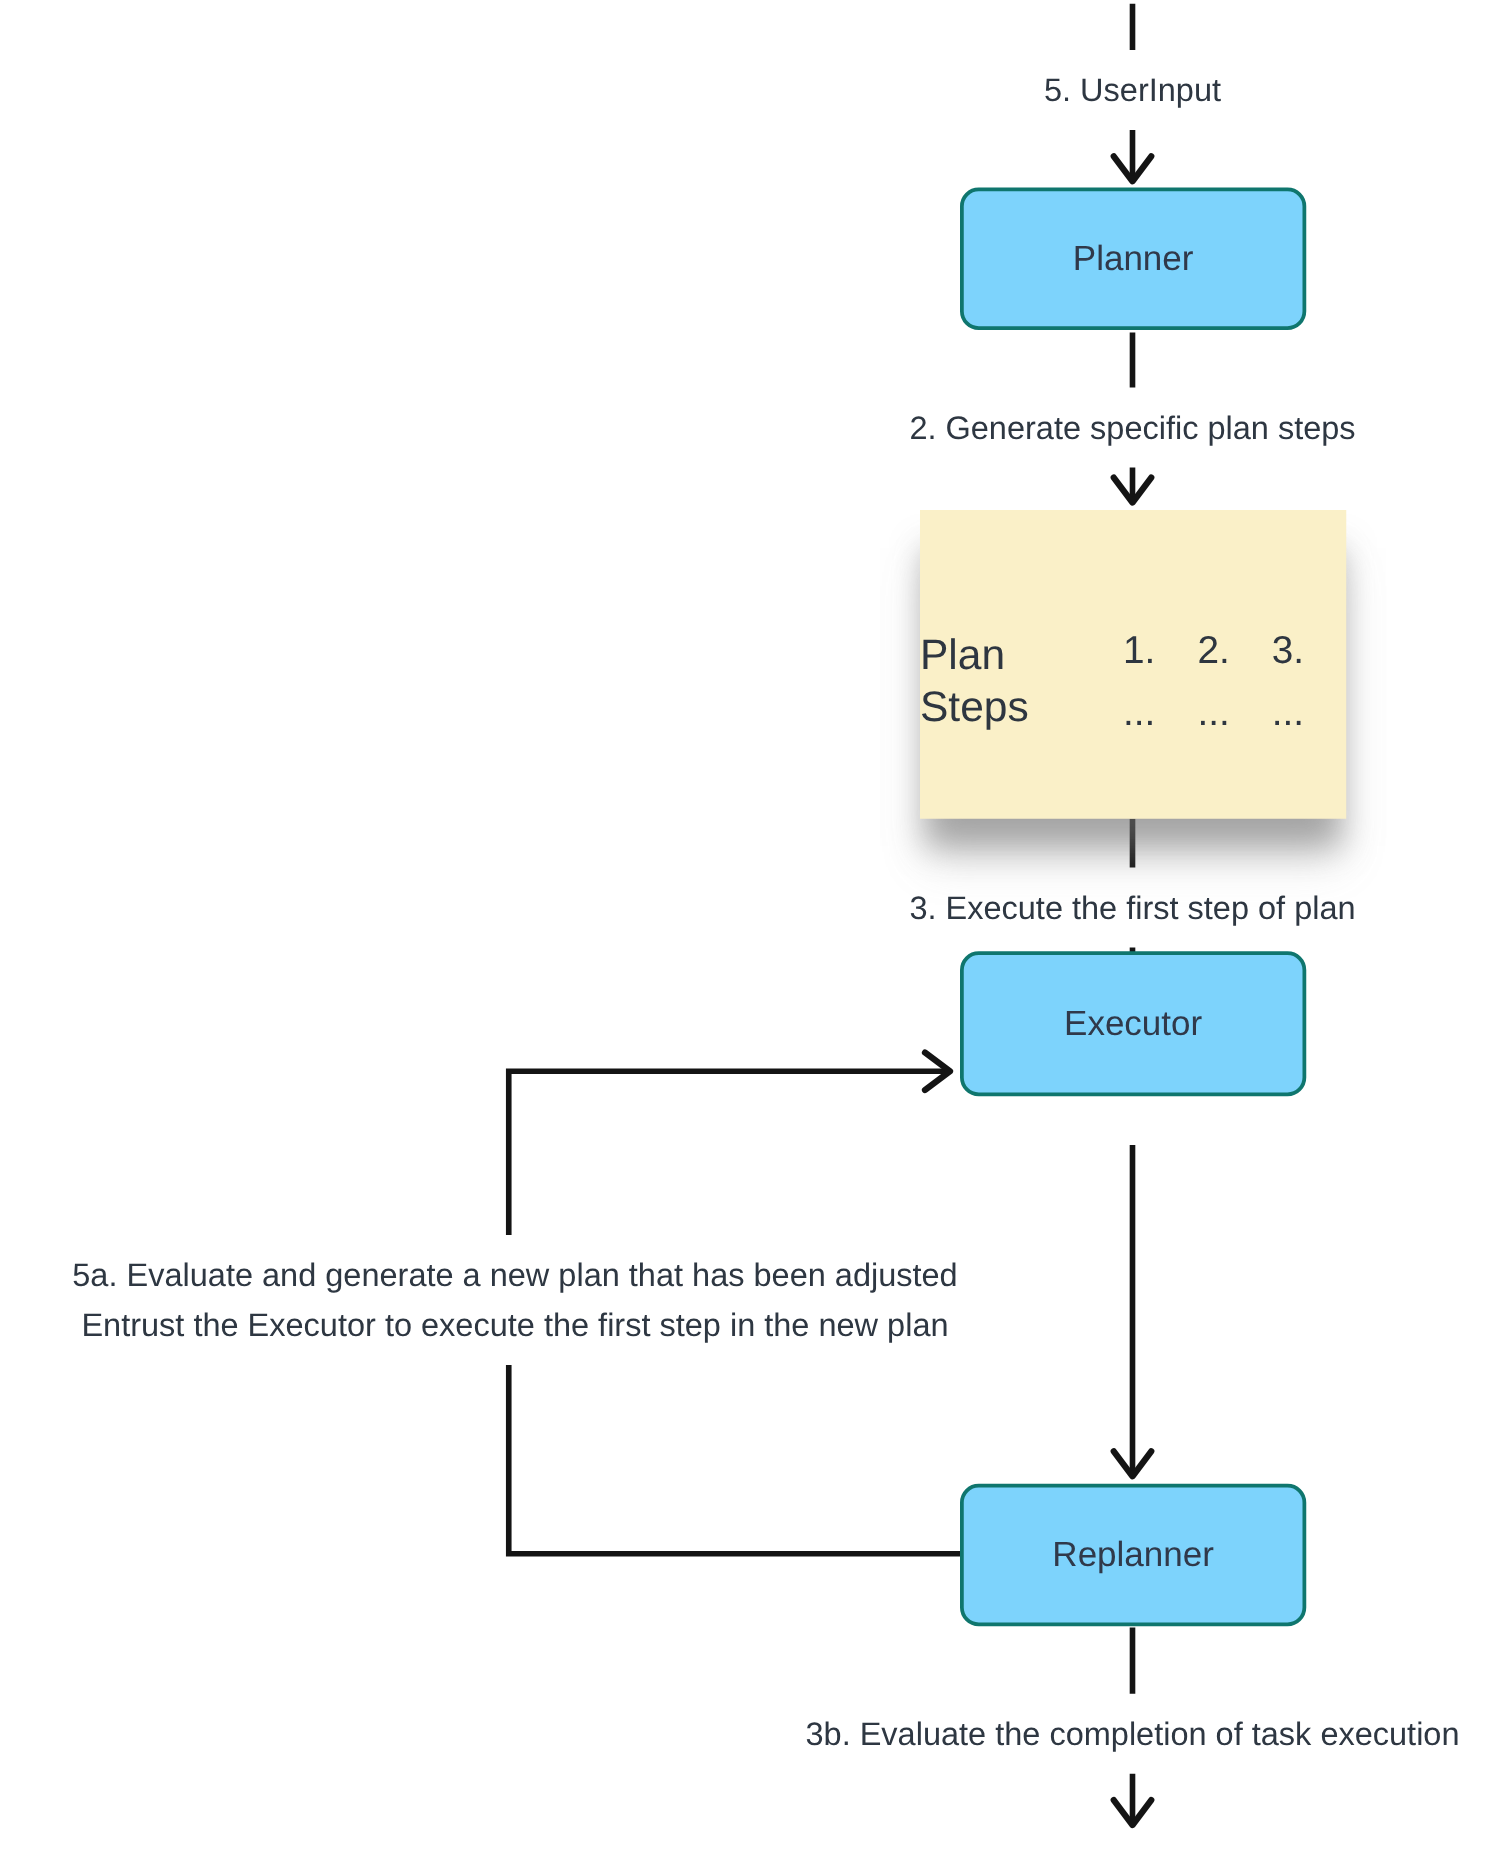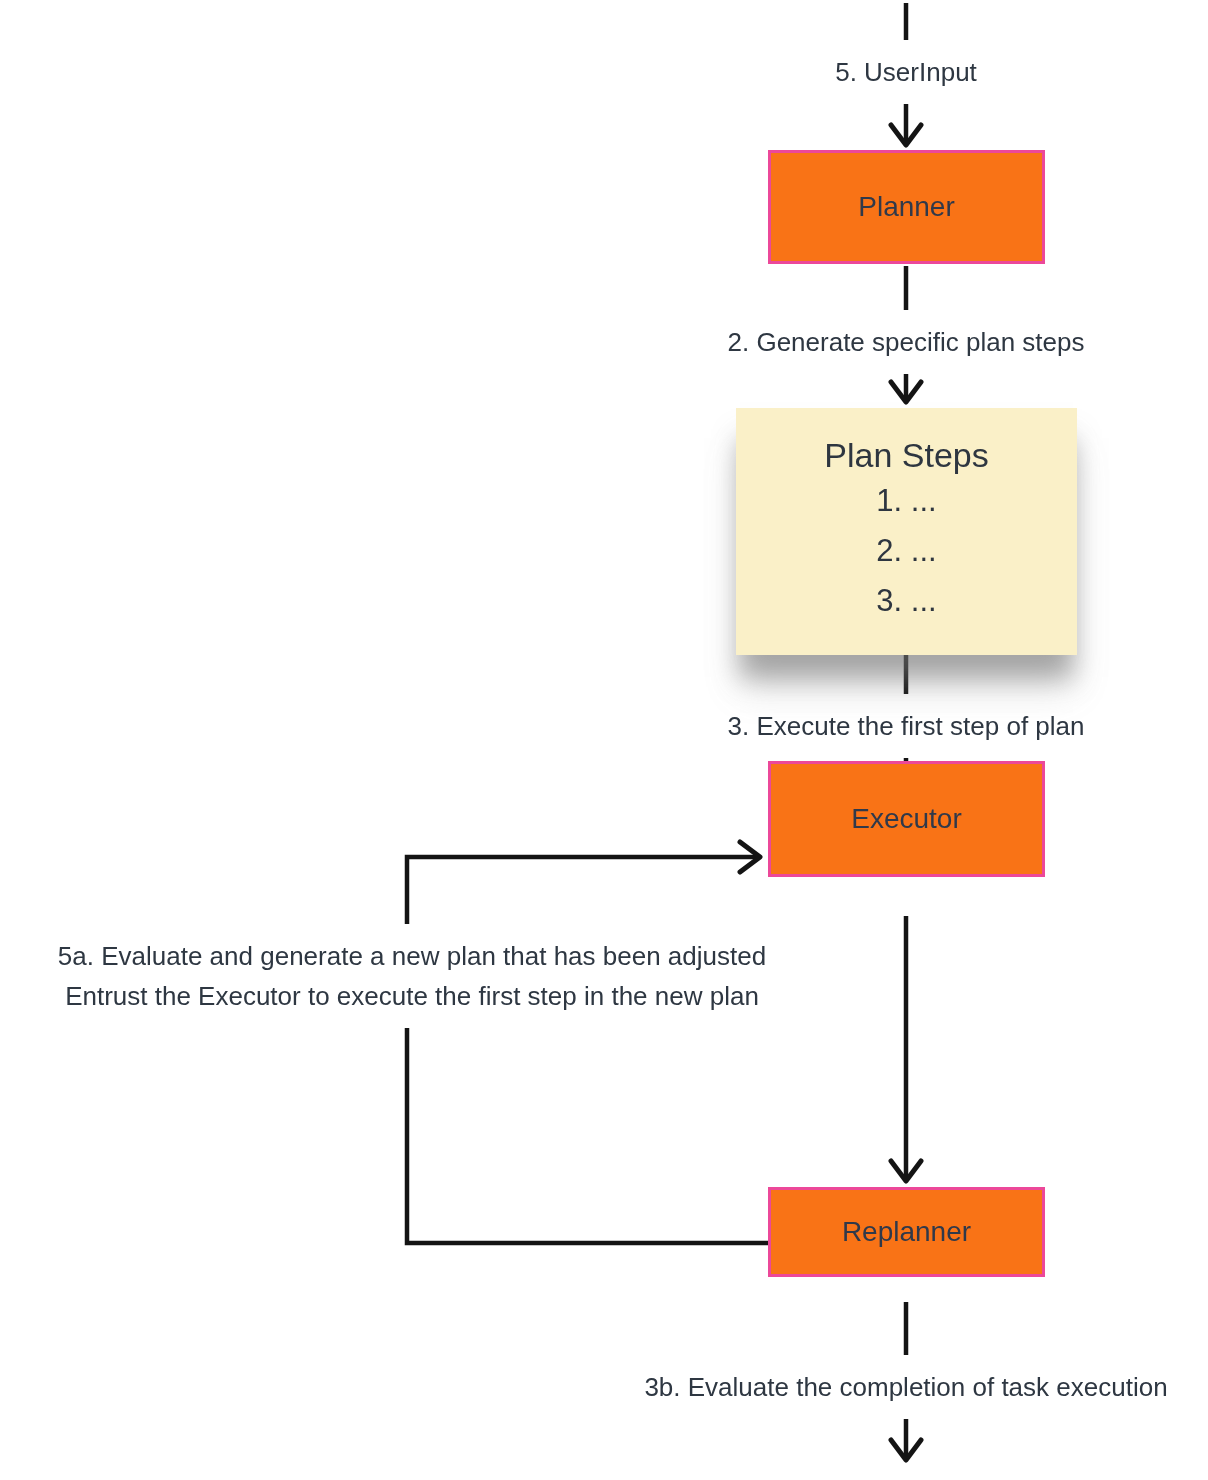--- a/index.html
+++ b/index.html
@@ -43,39 +43,39 @@
     font-size: 26px;
     line-height: 40px;
     text-align: center;
     white-space: nowrap;
     color: #2e3742;
     z-index: 2;
   }
   .node {
     position: absolute;
     box-sizing: border-box;
-    background: #f97316;
-    border: 3px solid #ec4899;
-    border-radius: 0;
+    background: #7dd3fc;
+    border: 3px solid #0f766e;
+    border-radius: 15px;
     display: flex;
     align-items: center;
     justify-content: center;
     font-size: 28px;
     color: #30394a;
     z-index: 3;
   }
   .node.planner   { left: 768px; top: 150px;  width: 277px; height: 114px; }
   .node.executor  { left: 768px; top: 761px;  width: 277px; height: 116px; }
-  .node.replanner { left: 768px; top: 1187px; width: 277px; height: 90px; }
+  .node.replanner { left: 768px; top: 1187px; width: 277px; height: 114px; }
   .node.plan-steps {
     left: 736px; top: 408px; width: 341px; height: 247px;
     background: #faf0c8;
     border: none;
     border-radius: 0;
-    flex-direction: column;
+    flex-direction: row;
     justify-content: flex-start;
     padding-top: 26px;
     box-shadow: 0 26px 24px -4px rgba(105,105,105,0.50),
                 0 38px 34px -6px rgba(140,140,140,0.28);
     z-index: 2;
   }
   .plan-steps-title {
     font-size: 34px;
     line-height: 42px;
     color: #2e3640;
@@ -112,21 +112,21 @@
     <path class="head" d="M740 842 L760 857 L740 872"></path>
   </svg>
 
   <div class="edge-label" style="left:906px; top:72px;">5. UserInput</div>
 
   <div class="edge-label" style="left:906px; top:342px;">2. Generate specific plan steps</div>
 
   <div class="edge-label" style="left:906px; top:726px;">3. Execute the first step of plan</div>
 
 
-  <div class="edge-label" style="left:412px; top:976px;">
+  <div class="edge-label" style="left:412px; top:1040px;">
     <div>5a. Evaluate and generate a new plan that has been adjusted</div>
     <div>Entrust the Executor to execute the first step in the new plan</div>
   </div>
 
   <div class="edge-label" style="left:906px; top:1387px;">
     <div>3b. Evaluate the completion of task execution</div>
   </div>
 
   <div class="node planner">
     <span>Planner</span>

